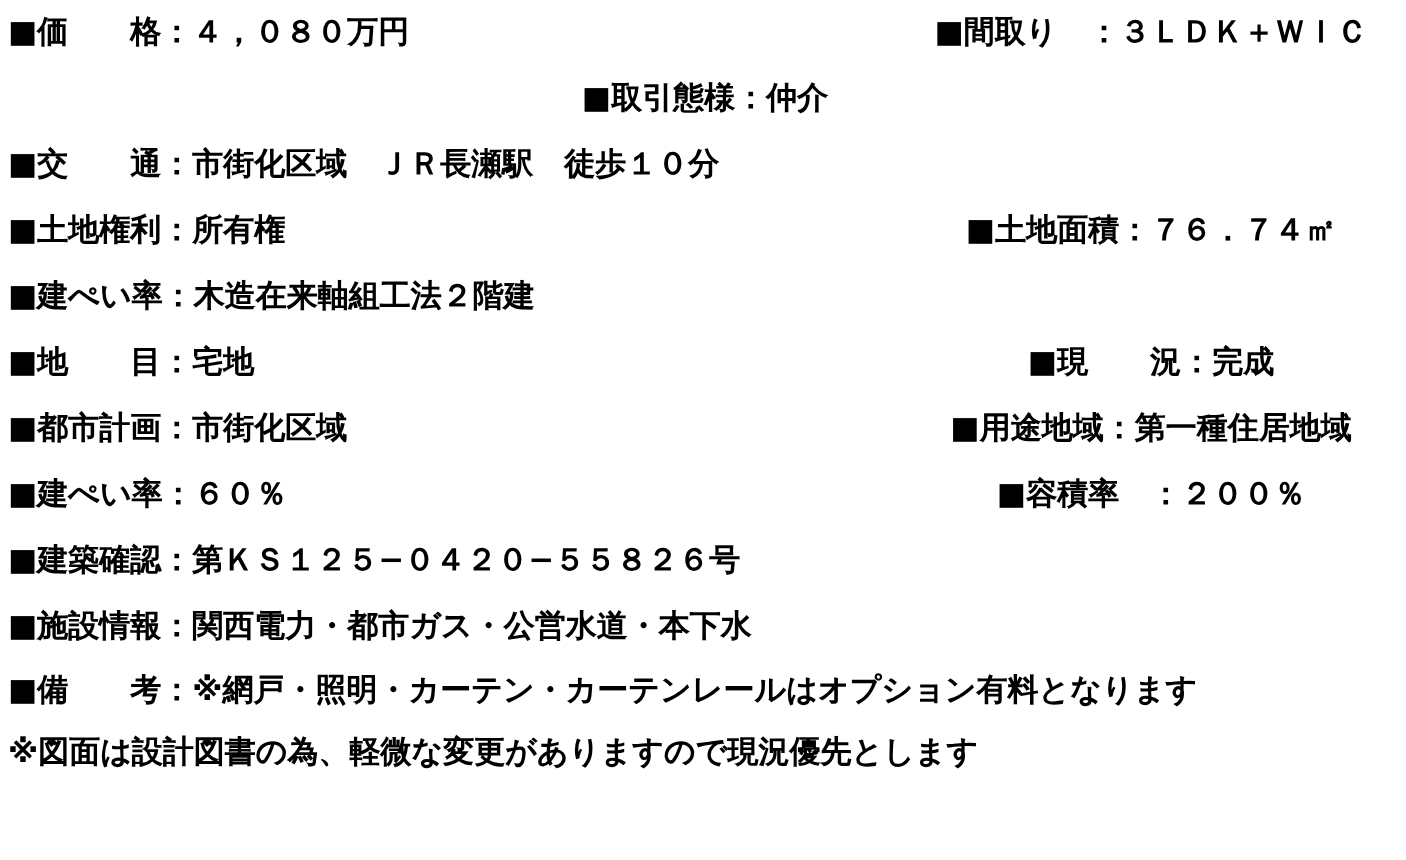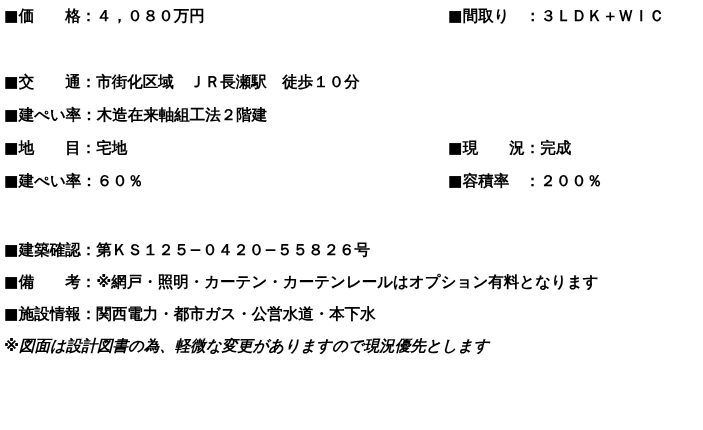--- a/index.html
+++ b/index.html
@@ -30,87 +30,95 @@
     flex: 0 0 446px;
     padding-left: 4px;
     box-sizing: border-box;
     white-space: nowrap;
   }
   .col-right {
     flex: 1 1 auto;
     padding-left: 2px;
     box-sizing: border-box;
     white-space: nowrap;
+    text-align: center;
   }
   .item {
     font-size: 15.5px;
     font-weight: 700;
     letter-spacing: 0px;
   }
   .note-row {
     height: 31px;
     line-height: 31px;
   }
   .note-indent {
     padding-left: 96px;
-    font-style: italic;
   }
   .wide {
     width: 100%;
     flex: 1 1 auto;
     padding-left: 4px;
     box-sizing: border-box;
     white-space: nowrap;
-    margin-top: 36px;
   }
 </style>
 </head>
 <body>
 
 <div class="sheet">
 
   <div class="row">
     <div class="col-left item">■価　　格：４，０８０万円</div>
     <div class="col-right item">■間取り　：３ＬＤＫ＋ＷＩＣ</div>
   </div>
 
   <div class="row">
+    <div class="col-right item">■取引態様：仲介</div>
   </div>
 
   <div class="row">
     <div class="col-left item">■交　　通：市街化区域　ＪＲ長瀬駅　徒歩１０分</div>
     <div class="col-right item"></div>
   </div>
 
+  <div class="row">
+    <div class="col-left item">■土地権利：所有権</div>
+    <div class="col-right item">■土地面積：７６．７４㎡</div>
+  </div>
 
   <div class="row">
     <div class="col-left item">■建ぺい率：木造在来軸組工法２階建</div>
   </div>
 
   <div class="row">
     <div class="col-left item">■地　　目：宅地</div>
     <div class="col-right item">■現　　況：完成</div>
   </div>
 
 
+  <div class="row">
+    <div class="col-left item">■都市計画：市街化区域</div>
+    <div class="col-right item">■用途地域：第一種住居地域</div>
+  </div>
 
   <div class="row">
     <div class="col-left item">■建ぺい率：６０％</div>
     <div class="col-right item">■容積率　：２００％</div>
   </div>
 
   <div class="row">
     <div class="wide item">■建築確認：第ＫＳ１２５−０４２０−５５８２６号</div>
   </div>
 
+  <div class="row">
+    <div class="wide item">■施設情報：関西電力・都市ガス・公営水道・本下水</div>
+  </div>
+
   <div class="row note-row">
     <div class="wide item">■備　　考：※網戸・照明・カーテン・カーテンレールはオプション有料となります</div>
-  </div>
-
-  <div class="row">
-    <div class="wide item">■施設情報：関西電力・都市ガス・公営水道・本下水</div>
   </div>
 
   <div class="row note-row">
     <div class="wide item note-indent">※図面は設計図書の為、軽微な変更がありますので現況優先とします</div>
   </div>
 
 </div>
 
 </body></html>

